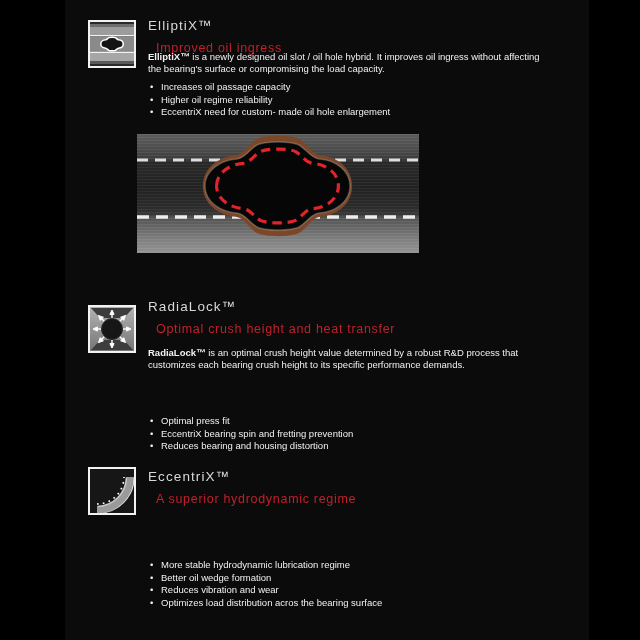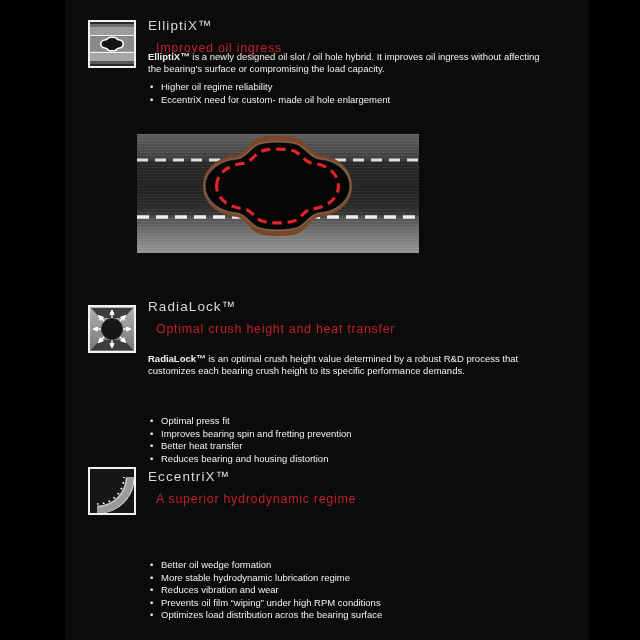--- a/index.html
+++ b/index.html
@@ -29,21 +29,21 @@
   ul.bullets li::before { content:"\2022"; position:absolute; left:2px; color:#f1f1f1; }
 
   
   #sec-elliptix  { top:18px;  height:260px; }
   #sec-elliptix  .icon-box { top:2px; }
   #sec-elliptix  .intro    { top:33px; }
   #sec-elliptix  .bullets  { top:63px; }
 
   #sec-radialock { top:299px; height:150px; }
   #sec-radialock .icon-box { top:6px; }
-  #sec-radialock .intro    { top:54px; }
+  #sec-radialock .intro    { top:48px; }
   #sec-radialock .bullets  { top:73px;margin-top:43px; }
 
   #sec-eccentrix { top:469px; height:170px; }
   #sec-eccentrix .icon-box { top:-2px; }
   #sec-eccentrix .intro    { top:41px; }
   #sec-eccentrix .bullets  { top:90px; }
 
   
   .bearing-figure { position:absolute; left:72px; top:134px; width:282px; height:119px;
     background:
@@ -80,20 +80,21 @@
           <rect y="39" width="44" height="3" fill="#5a5a5a"></rect>
           <use href="#blob" transform="translate(22,22) scale(0.155) translate(-140.5,-52)" fill="#141414" stroke="#ffffff" stroke-width="10"></use>
         </svg>
       </div>
       <div class="head">
         <h2 class="feature-title">ElliptiX™</h2>
         <h3 class="feature-subtitle">Improved oil ingress</h3>
       </div>
       <p class="intro"><b>ElliptiX™</b><span> is a newly designed oil slot / oil hole hybrid. It improves oil ingress without affecting the bearing's surface or compromising the load capacity.</span></p>
       <ul class="bullets">
+        <li>Increases oil passage capacity</li>
         <li>Higher oil regime reliability</li>
         <li>EccentriX need for custom- made oil hole enlargement</li>
       </ul>
     </section>
 
     <div class="bearing-figure">
       <svg width="282" height="119" viewBox="0 0 282 119">
         <rect x="0" y="27" width="282" height="55" fill="rgba(0,0,0,0.22)"></rect>
         <line x1="0" y1="26" x2="282" y2="26" stroke="#dddddd" stroke-width="3" stroke-dasharray="11 7"></line>
         <line x1="0" y1="83" x2="282" y2="83" stroke="#ededed" stroke-width="3.5" stroke-dasharray="12 7"></line>
@@ -129,43 +130,41 @@
           <use href="#arr" transform="rotate(315 22 22)"></use>
         </svg>
       </div>
       <div class="head">
         <h2 class="feature-title">RadiaLock™</h2>
         <h3 class="feature-subtitle">Optimal crush height and heat transfer</h3>
       </div>
       <p class="intro"><b>RadiaLock™</b><span> is an optimal crush height value determined by a robust R&amp;D process that customizes each bearing crush height to its specific performance demands.</span></p>
       <ul class="bullets">
         <li>Optimal press fit</li>
-        <li>Improves bearing spin and fretting prevention</li>
-        <li>Better heat transfer</li>
+        <li>EccentriX bearing spin and fretting prevention</li>
         <li>Reduces bearing and housing distortion</li>
       </ul>
     </section>
 
     <section class="feature" id="sec-eccentrix">
       <div class="icon-box">
         <svg width="44" height="44" viewBox="0 0 44 44">
           <rect width="44" height="44" fill="#161616"></rect>
           <path d="M8 44 A36 36 0 0 0 44 8" fill="none" stroke="#d8d8d8" stroke-width="1.4"></path>
           <path d="M7 41 A33 33 0 0 0 40 8" fill="none" stroke="#9a9a9a" stroke-width="7"></path>
           <path d="M7.5 37.5 A30 30 0 0 0 36.5 8.5" fill="none" stroke="#c9c9c9" stroke-width="1.6"></path>
           <path d="M7 35 A27 27 0 0 0 34 8" fill="none" stroke="#ffffff" stroke-width="1.7" stroke-dasharray="1.7 4.2"></path>
         </svg>
       </div>
       <div class="head">
         <h2 class="feature-title">EccentriX™</h2>
         <h3 class="feature-subtitle">A superior hydrodynamic regime</h3>
       </div>
       <ul class="bullets">
+        <li>More stable hydrodynamic lubrication regime</li>
         <li>Better oil wedge formation</li>
-        <li>More stable hydrodynamic lubrication regime</li>
         <li>Reduces vibration and wear</li>
-        <li>Prevents oil film “wiping” under high RPM conditions</li>
         <li>Optimizes load distribution acros the bearing surface</li>
       </ul>
     </section>
 
   </div>
 </div>
 
 </body></html>

